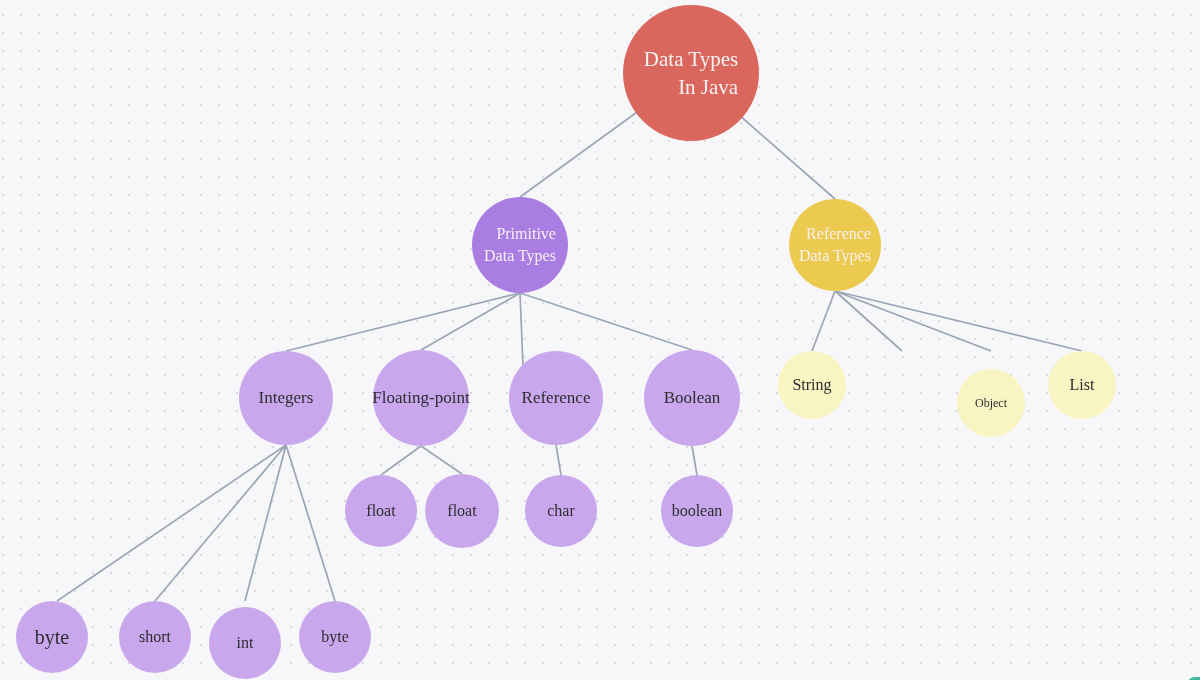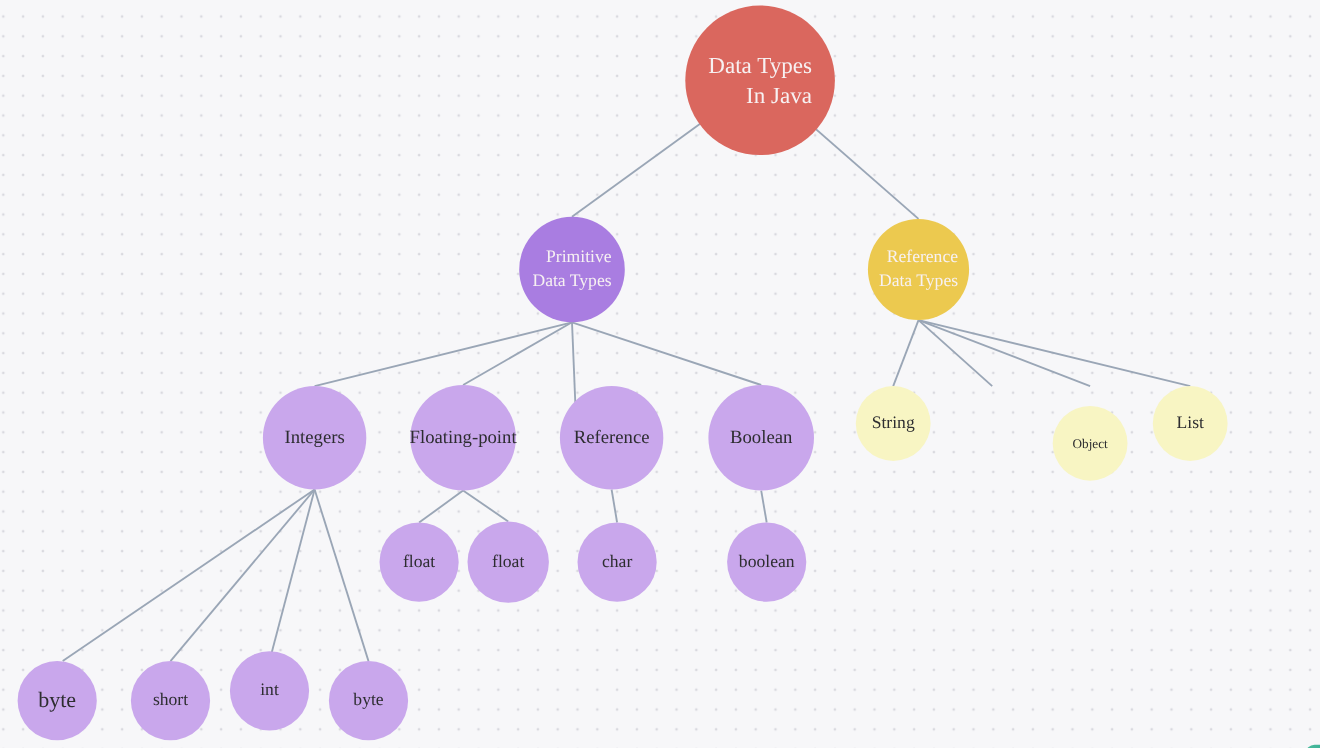--- a/index.html
+++ b/index.html
@@ -93,19 +93,19 @@
   <div class="node node--dark-text c-lilac" style="left: 425px; top: 474px; width: 74px; height: 74px; font-size: 16px; background-color: rgb(201, 167, 236);">float</div>
 
   <div class="node node--dark-text c-lilac" style="left: 525px; top: 475px; width: 72px; height: 72px; font-size: 16px; background-color: rgb(201, 167, 236);">char</div>
 
   <div class="node node--dark-text c-lilac" style="left: 661px; top: 475px; width: 72px; height: 72px; font-size: 16px; background-color: rgb(201, 167, 236);">boolean</div>
 
   <div class="node node--dark-text c-lilac" style="left: 16px; top: 601px; width: 72px; height: 72px; font-size: 20px; background-color: rgb(201, 167, 236);">byte</div>
 
   <div class="node node--dark-text c-lilac" style="left: 119px; top: 601px; width: 72px; height: 72px; font-size: 16px; background-color: rgb(201, 167, 236);">short</div>
 
-  <div class="node node--dark-text c-lilac" style="left: 209px; top: 592px; width: 72px; height: 72px; font-size: 16px; background-color: rgb(201, 167, 236);">int</div>
+  <div class="node node--dark-text c-lilac" style="left: 209px; top: 607px; width: 72px; height: 72px; font-size: 16px; background-color: rgb(201, 167, 236);">int</div>
 
   <div class="node node--dark-text c-lilac" style="left: 299px; top: 601px; width: 72px; height: 72px; font-size: 16px; background-color: rgb(201, 167, 236);">byte</div>
 
   <div class="chat-widget"></div>
 
 </div>
 
 </body></html>

